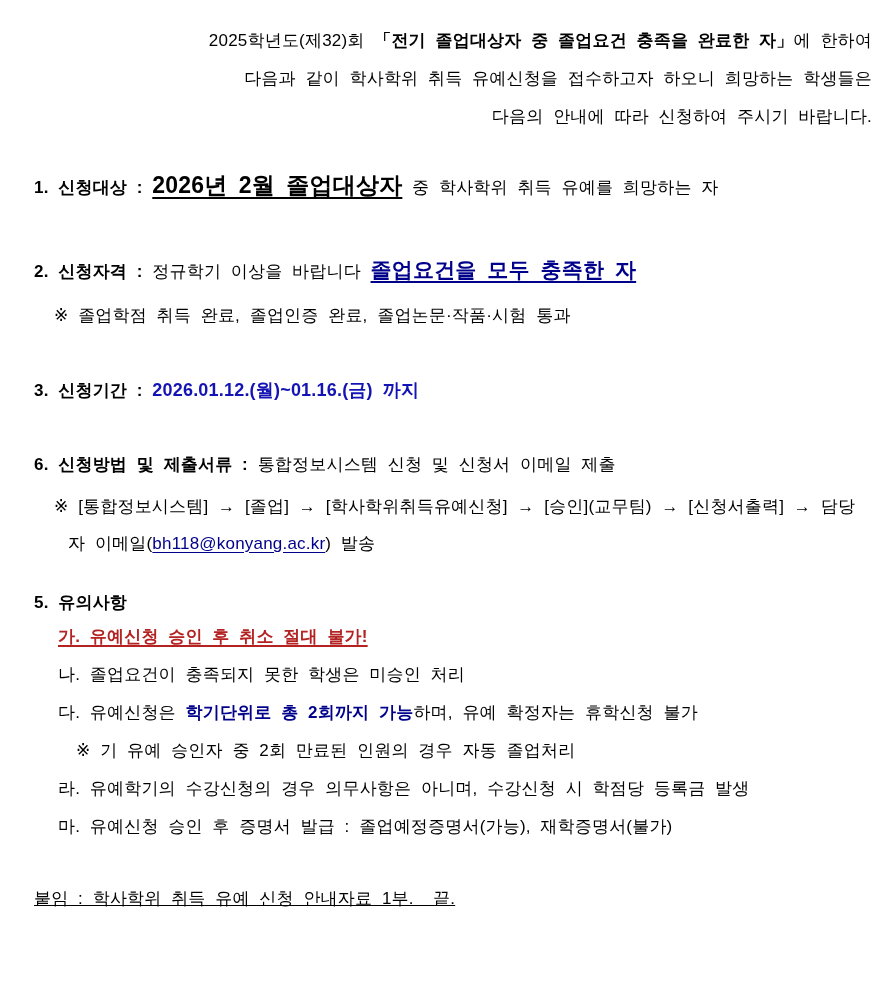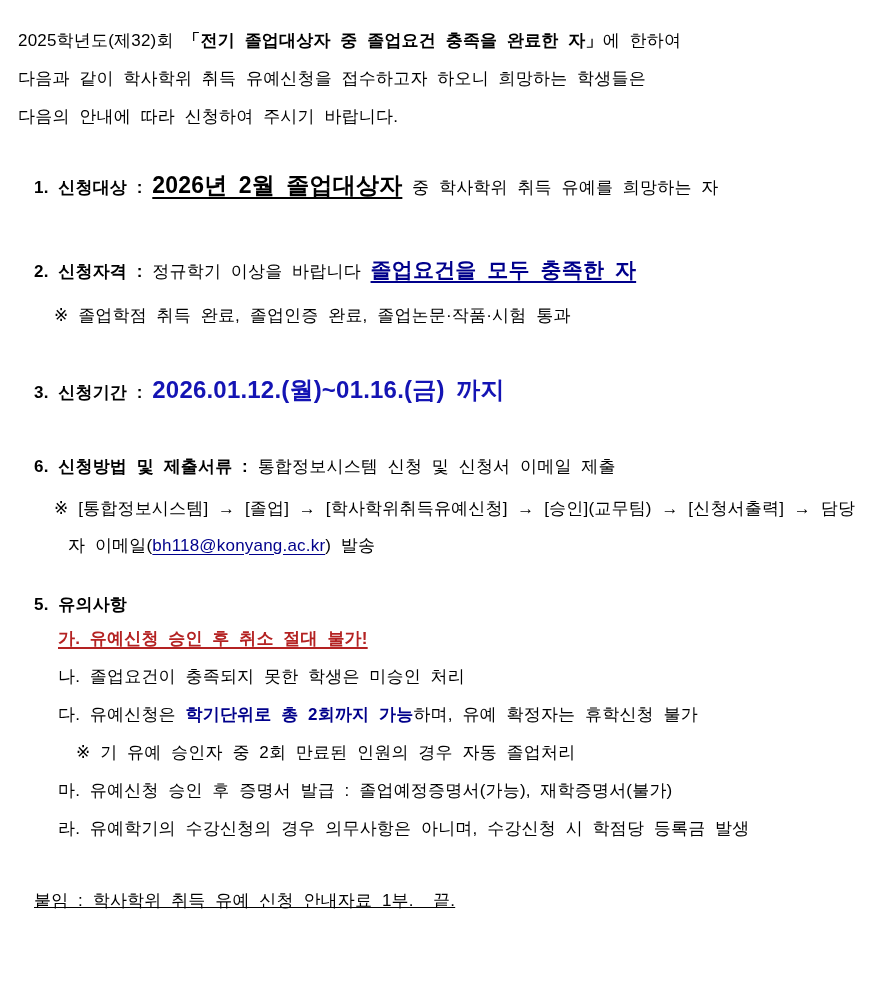--- a/index.html
+++ b/index.html
@@ -5,21 +5,21 @@
   * { margin: 0; padding: 0; box-sizing: border-box; }
   html, body { background: #ffffff; }
   body {
     width: 890px; height: 994px; overflow: hidden;
     font-family: "Liberation Sans", "DejaVu Sans", sans-serif;
     font-size: 17px; color: #000000;
     word-spacing: 0.28em; letter-spacing: 0.2px;
   }
   .doc { padding: 22px 18px 10px 18px; }
 
-  .intro { text-align: left; }
+  .intro { text-align: right; }
   .intro p { line-height: 38px; }
 
   .b { font-weight: bold; }
 
   .item { margin-left: 16px; line-height: 30px; }
   .item .label { font-weight: bold; }
 
   .mt-item1 { margin-top: 34px; }
   .mt-item2 { margin-top: 52px; }
   .mt-note2 { margin-top: 14px; }
@@ -31,21 +31,21 @@
   .mt-footer { margin-top: 38px; text-decoration: underline; }
 
   .emph1 { 
     font-weight: bold; font-size: 23px;
     text-decoration: underline; text-underline-offset: 4px; text-decoration-thickness: 2px;
   }
   .emph2 { 
     font-weight: bold; font-size: 21px; color: var(--navy);
     text-decoration: underline; text-underline-offset: 4px; text-decoration-thickness: 2px;
   }
-  .date-blue { font-weight: bold; font-size: 24px; color: var(--date-blue); }
+  .date-blue { font-weight: bold; font-size: 18px; color: var(--date-blue); }
   .navy-emph {
     font-weight: bold; color: var(--navy);
     text-underline-offset: 3px; text-decoration-thickness: 2px;
   }
   .red-warning {
     font-weight: bold; color: var(--red);
     text-decoration: underline; text-underline-offset: 3px; text-decoration-thickness: 2px; text-align: right;
   }
   .email-link { color: var(--navy); text-decoration: underline; text-underline-offset: 3px; cursor: pointer; }
 
@@ -91,20 +91,20 @@
   <p class="note4 mt-note4">
     <span>※ [통합정보시스템] → [졸업] → [학사학위취득유예신청] → [승인](교무팀) → [신청서출력] → 담당자 이메일(</span><span class="email-link">bh118@konyang.ac.kr</span><span>) 발송</span>
   </p>
 
   <p class="item b mt-item5">5. 유의사항</p>
   <div class="notice-list">
     <p><span class="red-warning">가. 유예신청 승인 후 취소 절대 불가!</span></p>
     <p>나. 졸업요건이 충족되지 못한 학생은 미승인 처리</p>
     <p><span>다. 유예신청은 </span><span class="navy-emph">학기단위로 총 2회까지 가능</span><span>하며, 유예 확정자는 휴학신청 불가</span></p>
     <p class="subnote2">※ 기 유예 승인자 중 2회 만료된 인원의 경우 자동 졸업처리</p>
+    <p>라. 유예학기의 수강신청의 경우 의무사항은 아니며, 수강신청 시 학점당 등록금 발생</p>
     <p>마. 유예신청 승인 후 증명서 발급 : 졸업예정증명서(가능), 재학증명서(불가)</p>
-    <p>라. 유예학기의 수강신청의 경우 의무사항은 아니며, 수강신청 시 학점당 등록금 발생</p>
   </div>
 
 
   <p class="footer-line mt-footer">붙임 : 학사학위 취득 유예 신청 안내자료 1부.  끝.</p>
 
 </div>
 
 </body></html>

